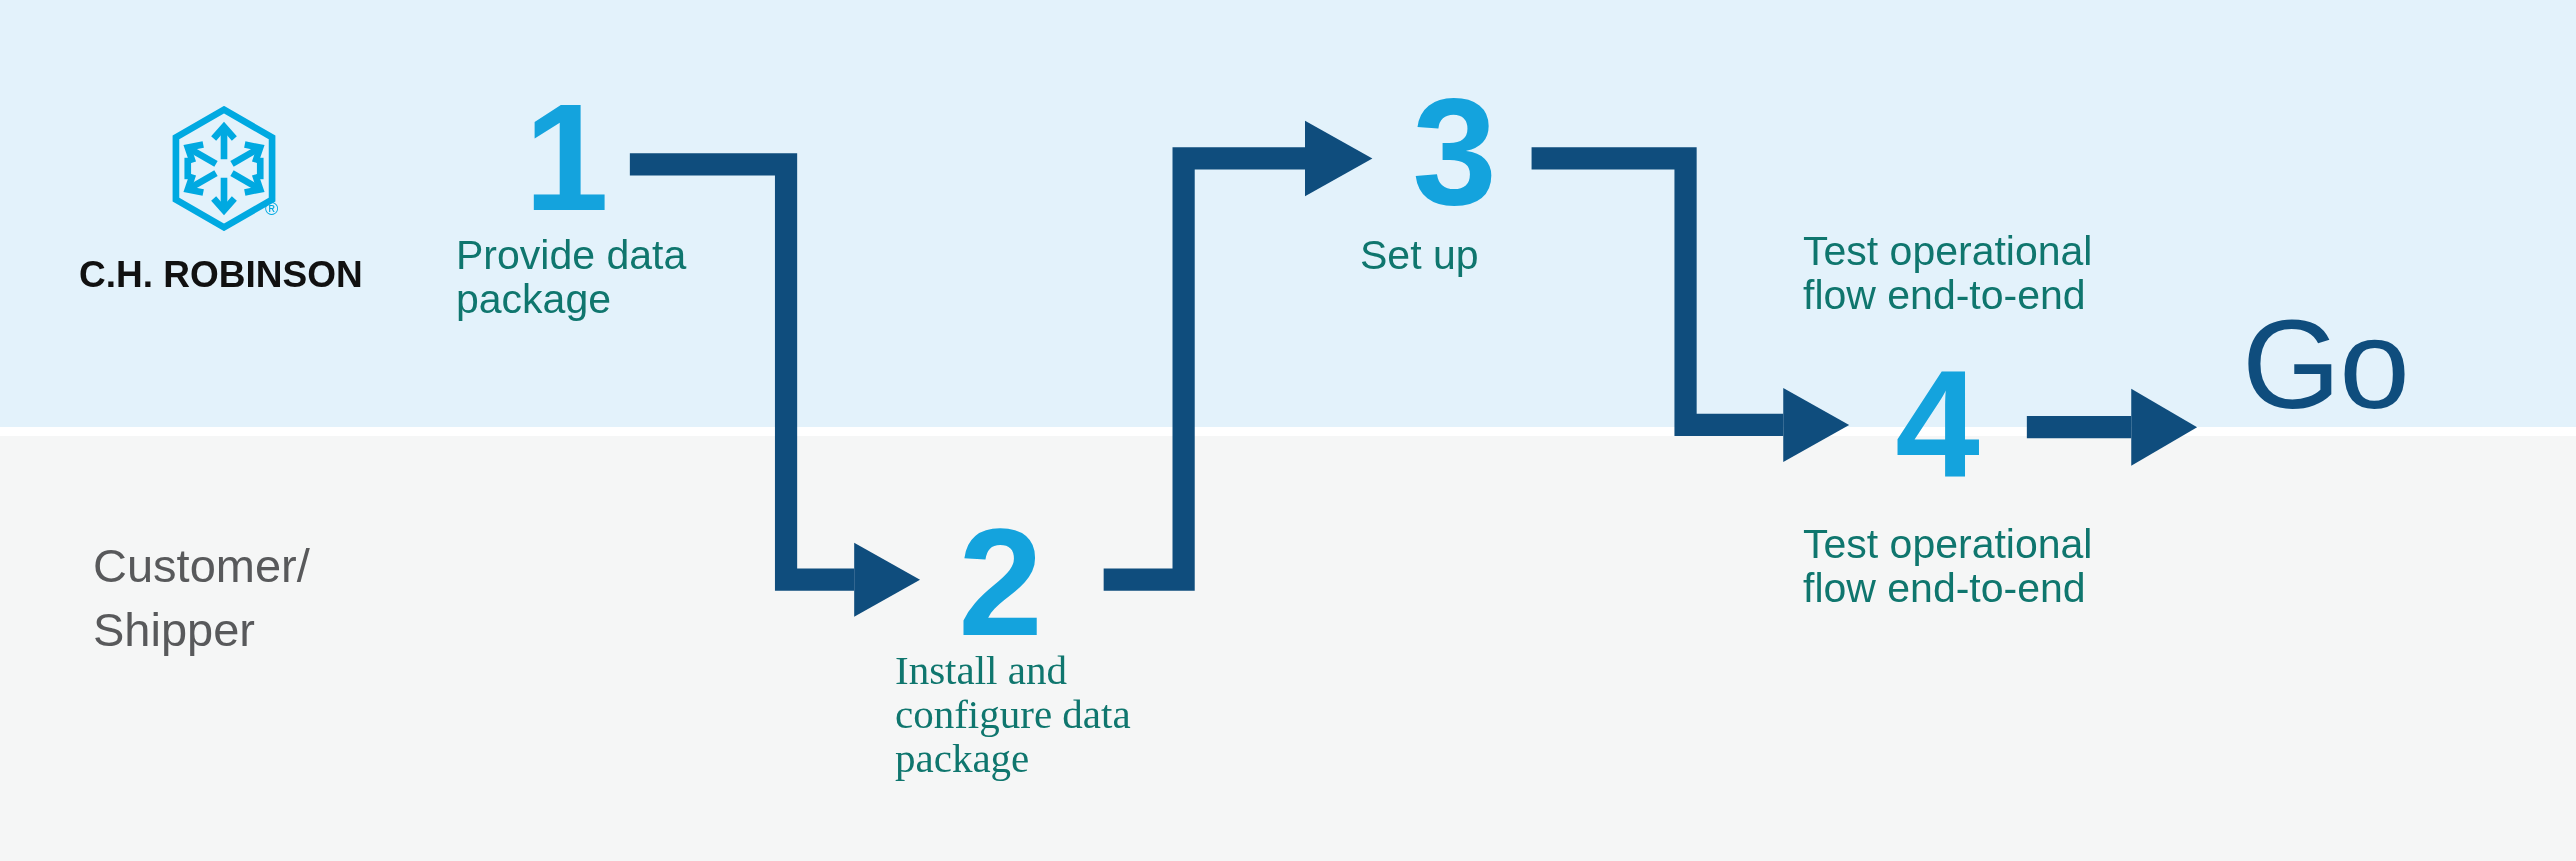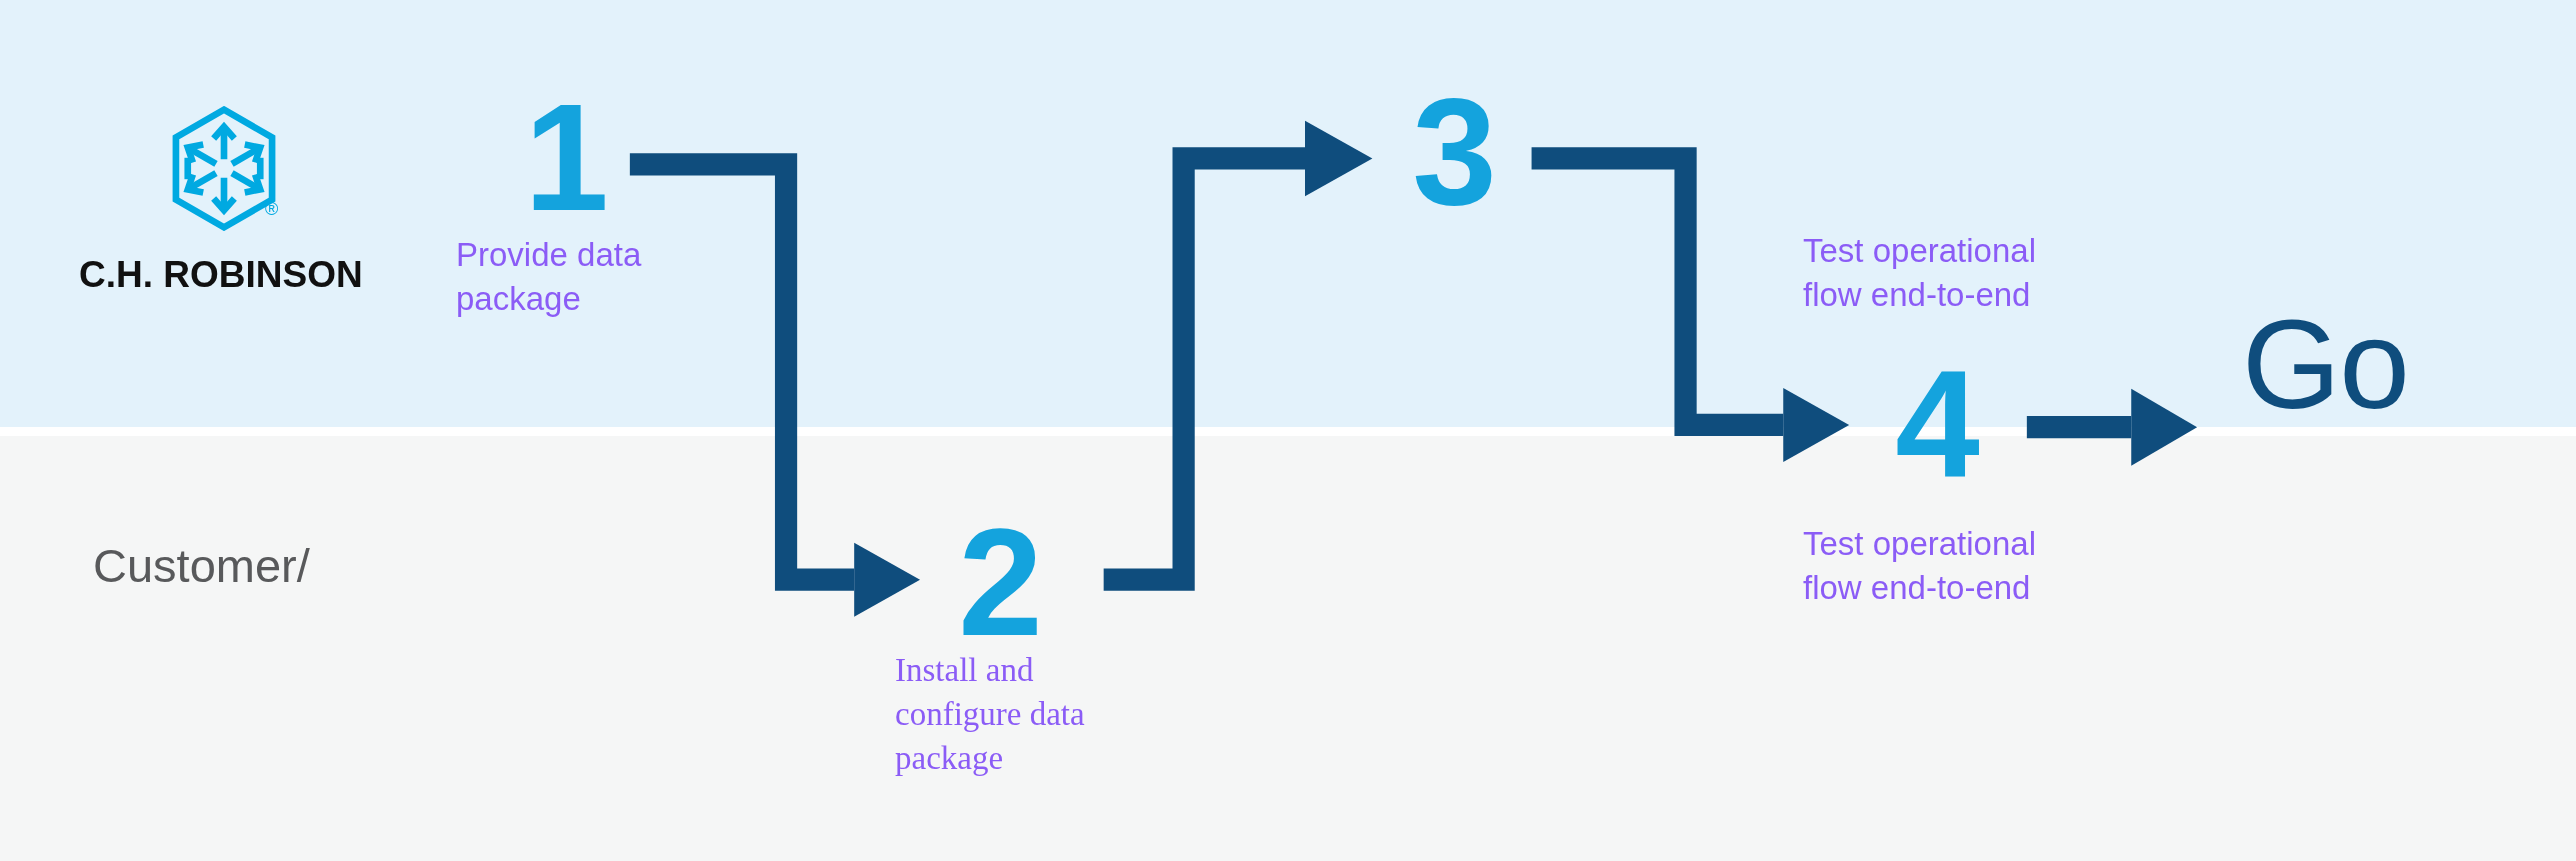--- a/index.html
+++ b/index.html
@@ -21,21 +21,21 @@
   
   .lane-label{left:93px;top:534px;font-size:47px;line-height:64px;color:#58595b;font-weight:400;}
   
   .step-num{font-size:152px;font-weight:bold;color:#14a3dd;line-height:1;width:119px;
     text-align:center;}
   .num1{left:507px;top:81px;}
   .num2{left:941px;top:506px;}
   .num3{left:1395px;top:75px;}
   .num4{left:1878px;top:347px;}
   
-  .step-label{font-size:33px;line-height:44px;color:#8b5cf6;white-space:nowrap;}
+  .step-label{font-size:41px;line-height:44px;color:#0f766e;white-space:nowrap;}
   .lbl1{left:456px;top:233px;}
   .lbl2{left:895px;top:648px;font-family:Liberation Serif, serif;}
   .lbl3{left:1360px;top:233px;}
   .lbl4a{left:1803px;top:229px;}
   .lbl4b{left:1803px;top:522px;}
   
   .go-live{left:2242px;top:311px;font-size:127px;line-height:107px;font-weight:normal;
     color:#0f4d7d;letter-spacing:-1.5px;white-space:nowrap;}
   
   .arrows{left:0;top:0;width:2576px;height:861px;pointer-events:none;}
@@ -79,20 +79,21 @@
     </g>
     <path class="logo-stroke" d="M24,70 L24,99"></path>
     <path class="logo-stroke" d="M122,70 L122,99"></path>
   </g>
 </svg>
 <div class="abs logo-reg">®</div>
 <div class="abs brand-name">C.H. ROBINSON</div>
 
 <div class="abs lane-label">
   <div>Customer/</div>
+  <div>Shipper</div>
 </div>
 
 <svg class="abs arrows" viewBox="0 0 3478 1163">
   <g>
     <path class="arrow-stroke" d="M850,222 H1061 V783 H1153"></path>
     <polygon class="arrow-head" points="1153,733 1242,783 1153,833"></polygon>
   </g>
   <g>
     <path class="arrow-stroke" d="M1490,783 H1598 V214 H1762"></path>
     <polygon class="arrow-head" points="1762,163 1853,214 1762,265"></polygon>
@@ -115,20 +116,21 @@
 <div class="abs step-label lbl1">
   <div>Provide data</div>
   <div>package</div>
 </div>
 <div class="abs step-label lbl2">
   <div>Install and</div>
   <div>configure data</div>
   <div>package</div>
 </div>
 <div class="abs step-label lbl3">
+  <div>Set up</div>
 </div>
 <div class="abs step-label lbl4a">
   <div>Test operational</div>
   <div>flow end-to-end</div>
 </div>
 <div class="abs step-label lbl4b">
   <div>Test operational</div>
   <div>flow end-to-end</div>
 </div>
 

